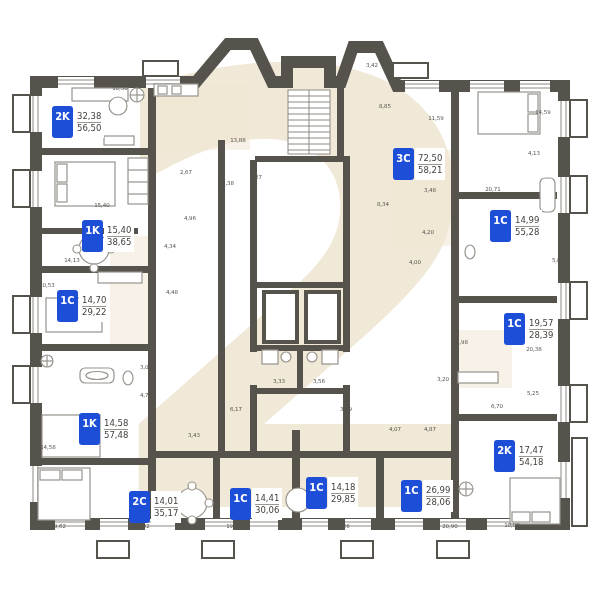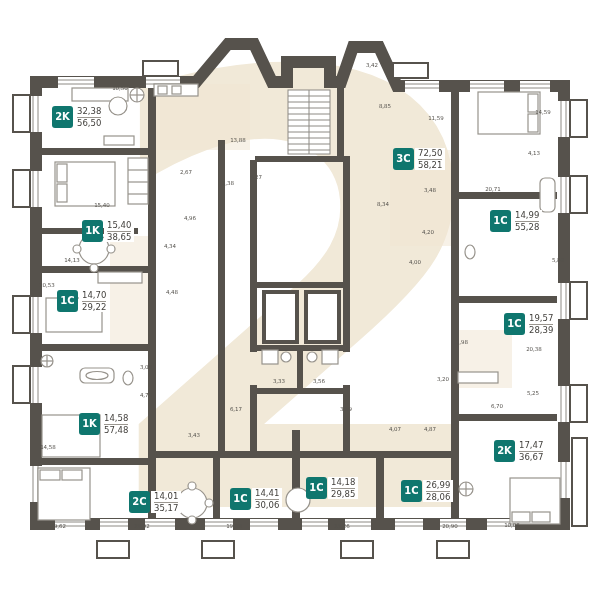--- a/index.html
+++ b/index.html
@@ -9,21 +9,21 @@
   }
   .watermark{
     position:absolute;left:50%;top:300px;transform:translate(-50%,-50%);
     font-size:600px;font-weight:700;line-height:1;color:#f1e9d8;z-index:0;
     font-family:"DejaVu Sans",sans-serif;user-select:none;
   }
   .tint{position:absolute;background:rgba(240,230,212,0.55);z-index:1;}
   svg.plan{position:absolute;left:0;top:0;z-index:2;}
   .apt{position:absolute;display:flex;align-items:stretch;z-index:4;}
   .apt .badge{
-    min-width:21px;height:22px;background:#0f766e;border-radius:3px;
+    min-width:21px;height:32px;background:#1d4ed8;border-radius:3px;
     color:#ffffff;font-weight:700;font-size:10px;line-height:22px;text-align:center;
     padding:0 2px;box-sizing:border-box;
   }
   .apt .areas{
     background:#ffffff;display:flex;flex-direction:column;justify-content:center;
     padding:0 3px;margin-left:1px;
   }
   .apt .areas span{
     font-size:8.5px;color:#413f3b;line-height:1.2;text-align:center;white-space:nowrap;
   }
@@ -361,21 +361,21 @@
     <div class="badge">1C</div>
     <div class="areas">
       <span class="a-top">19,57</span>
       <span>28,39</span>
     </div>
   </div>
   <div class="apt" style="left:494px;top:440px;">
     <div class="badge">2K</div>
     <div class="areas">
       <span class="a-top">17,47</span>
-      <span>36,67</span>
+      <span>54,18</span>
     </div>
   </div>
   <div class="apt" style="left:230px;top:488px;">
     <div class="badge">1C</div>
     <div class="areas">
       <span class="a-top">14,41</span>
       <span>30,06</span>
     </div>
   </div>
   <div class="apt" style="left:306px;top:477px;">

